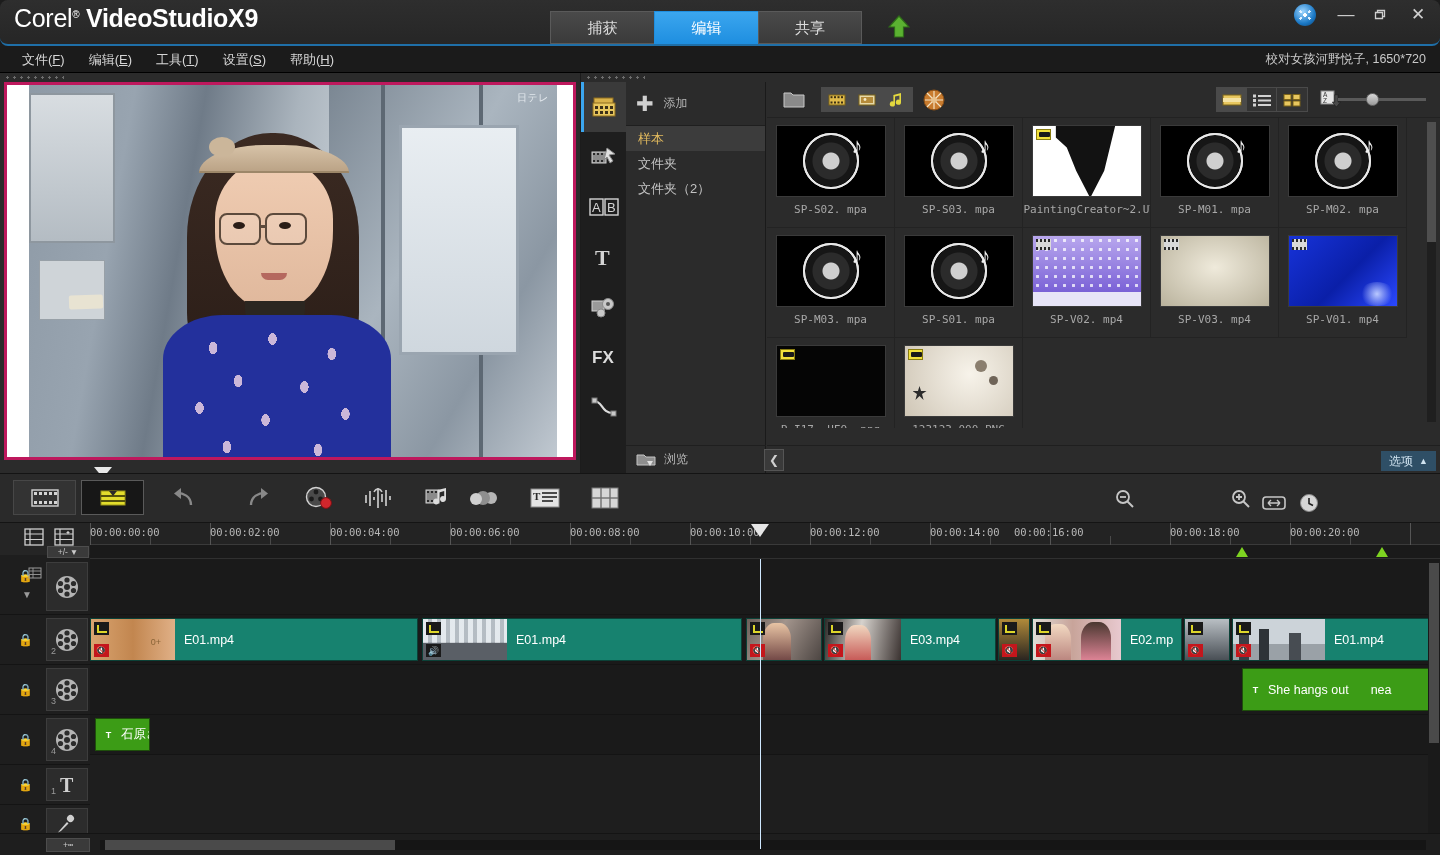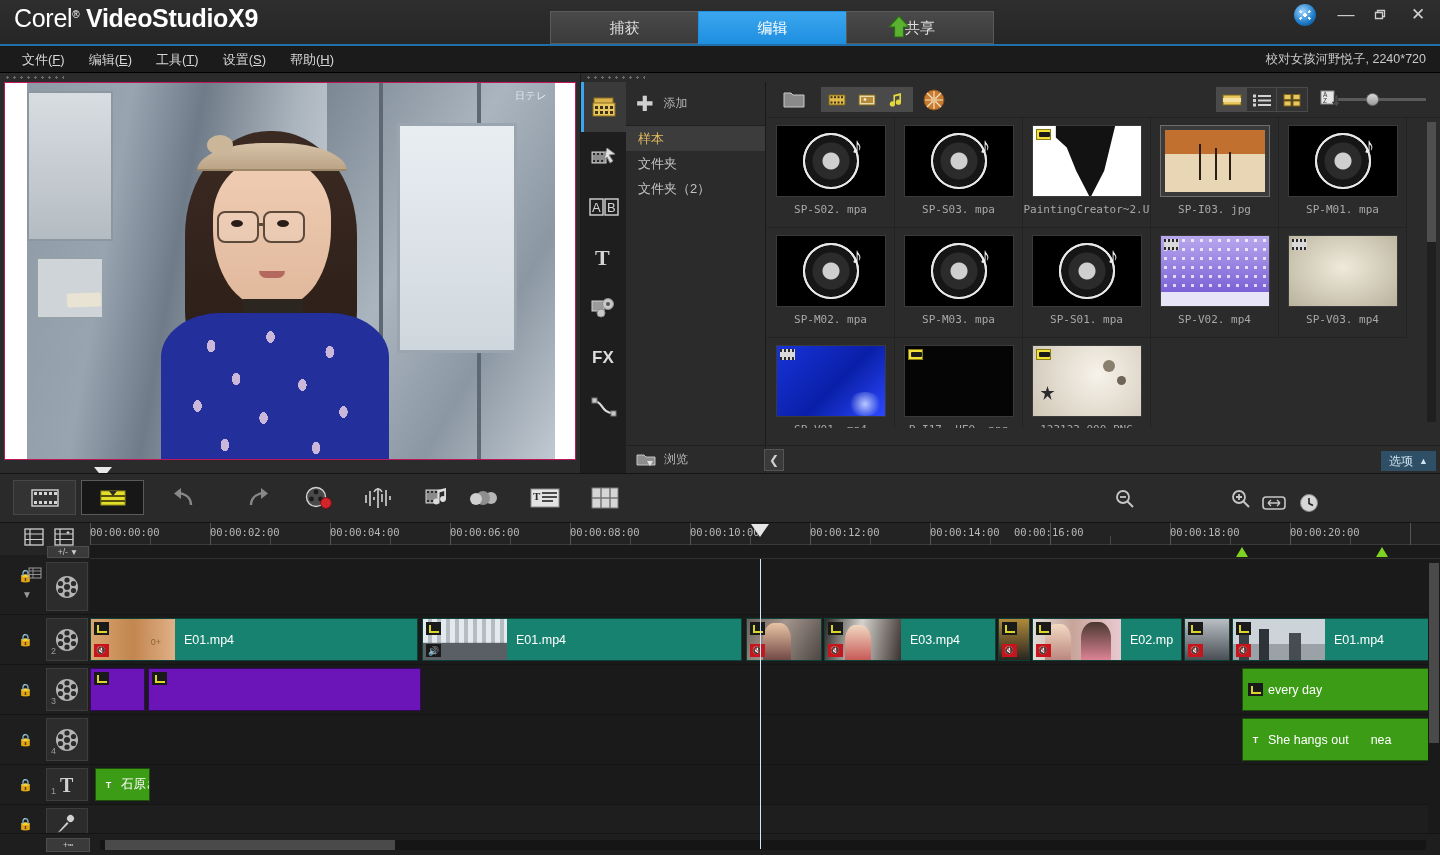--- a/index.html
+++ b/index.html
@@ -10,33 +10,34 @@
     overflow: hidden;
     -webkit-font-smoothing: antialiased;
   }
   body { position: relative; }
 
   
   #titlebar {
     position: absolute; left:0; top:0; width:1440px; height:46px;
     background: linear-gradient(#2e2e2e, #262626);
     border-bottom: 2px solid #1f6fa8;
+    border-radius: 8px;
   }
   #logo {
     position:absolute; left:14px; top:4px;
     color:#fff; font-size:25px; letter-spacing:-0.3px;
     font-family:"Liberation Sans", sans-serif;
   }
   #logo .brand { font-weight:400; }
   #logo .prod { font-weight:700; }
   #logo .sup { font-size:10px; vertical-align:super; }
 
   #steptabs { position:absolute; left:550px; top:11px; display:flex; }
   .steptab {
-    width:148px; height:33px; line-height:31px; text-align:center;
+    width:104px; height:33px; line-height:31px; text-align:center;
     font-size:15px; color:#dcdcdc;
     background: linear-gradient(#4a4a4a, #3a3a3a);
     border:1px solid #5a5a5a; border-right:none;
   }
   .steptab:last-child { border-right:1px solid #5a5a5a; }
   .steptab.active {
     background: linear-gradient(#3ba6ef, #1f8fe0);
     color:#fff; border-color:#1f8fe0;
   }
   #share-arrow {
@@ -80,21 +81,21 @@
     position:absolute; left:0; top:73px; width:580px; height:400px;
     background:#2b2b2b;
   }
   #grip-left {
     position:absolute; left:4px; top:2px; width:60px; height:5px;
     background-image: radial-gradient(circle, #6d6d6d 0 1px, transparent 1.2px);
     background-size:7px 5px;
   }
   #preview-stage {
     position:absolute; left:4px; top:9px; width:572px; height:378px;
-    background:#fff; border:1px solid #be185d; overflow:hidden;text-align:right;
+    background:#fff; border:3px solid #be185d; overflow:hidden;text-align:right;
   }
   #video-frame {
     position:absolute; left:22px; top:0px; width:528px; height:378px;
     overflow:hidden;
     background: linear-gradient(#c9cfd4, #b9c0c7);
   }
   
   #vf-bg {
     position:absolute; inset:0;
     background:
@@ -499,21 +500,21 @@
 </div>
 
 <div id="menubar">
   <div id="menuitems">
     <div class="menuitem"><span>文件</span>(<u>F</u>)</div>
     <div class="menuitem"><span>编辑</span>(<u>E</u>)</div>
     <div class="menuitem"><span>工具</span>(<u>T</u>)</div>
     <div class="menuitem"><span>设置</span>(<u>S</u>)</div>
     <div class="menuitem"><span>帮助</span>(<u>H</u>)</div>
   </div>
-  <div id="project-title">校对女孩河野悦子, 2240*720</div>
+  <div id="project-title">校对女孩河野悦子, 1650*720</div>
 </div>
 
 <div id="preview-panel">
   <div id="grip-left"></div>
 
   <div id="preview-stage">
     <div id="video-frame">
       <div id="vf-bg"></div>
       <div id="vf-board"></div>
       <div id="vf-window"></div>
@@ -820,29 +821,20 @@
       </div>
       <div class="cell">
         <div class="thumb" style="background:#ffffff;">
           <div class="badge photo"></div>
           <div style="position:absolute; left:14px; top:0; width:78px; height:72px; background:#121212;
                clip-path: polygon(12% 0,88% 0,74% 62%,56% 100%,38% 62%,26% 30%,12% 16%);"></div>
         </div>
         <div class="cap">PaintingCreator~2.UVP</div>
       </div>
 
-      <div class="cell">
-        <div class="thumb sel">
-          <div style="position:absolute;left:4px;top:4px;right:4px;bottom:4px;background:linear-gradient(#c2702f 0 38%, #e8d6b4 38% 100%);"></div>
-          <div style="position:absolute;left:38px;top:18px;width:2px;height:36px;background:#2b1d12;"></div>
-          <div style="position:absolute;left:54px;top:22px;width:2px;height:32px;background:#2b1d12;"></div>
-          <div style="position:absolute;left:68px;top:26px;width:2px;height:28px;background:#2b1d12;"></div>
-        </div>
-        <div class="cap">SP-I03. jpg</div>
-      </div>
       <div class="cell">
         <div class="thumb">
           <div class="disc">
               <div class="outline"></div>
               <div class="ring"></div>
               <div class="note">♪</div>
             </div>
         </div>
         <div class="cap">SP-M01. mpa</div>
       </div>
@@ -1300,32 +1292,20 @@
         <div class="clip-label">E01.mp4</div>
       </div>
       <div class="clip video" style="left:1348px; width:26px;">
         <div class="clip-thumb" style="width:26px; background:#e8e8e8;">
           
           
         </div>
       </div>
     </div>
 
-    <div class="trow" style="height:50px;">
-      <div class="clip purple" style="left:0px; width:55px;">
-        <div class="ico-link"></div>
-      </div>
-      <div class="clip purple" style="left:58px; width:273px;">
-        <div class="ico-link"></div>
-      </div>
-      <div class="clip green" style="left:1152px; width:200px;">
-        <div class="inline-ico link"></div>
-        <div class="clip-label sm">every day</div>
-      </div>
-    </div>
 
     <div class="trow" style="height:50px;">
       <div class="clip green" style="left:1152px; width:200px;">
         <div class="inline-ico t">T</div>
         <div class="clip-label sm">She hangs out</div>
         <div class="clip-label" style="margin-left:22px;">nea</div>
       </div>
     </div>
 
     <div class="trow" style="height:40px;">

